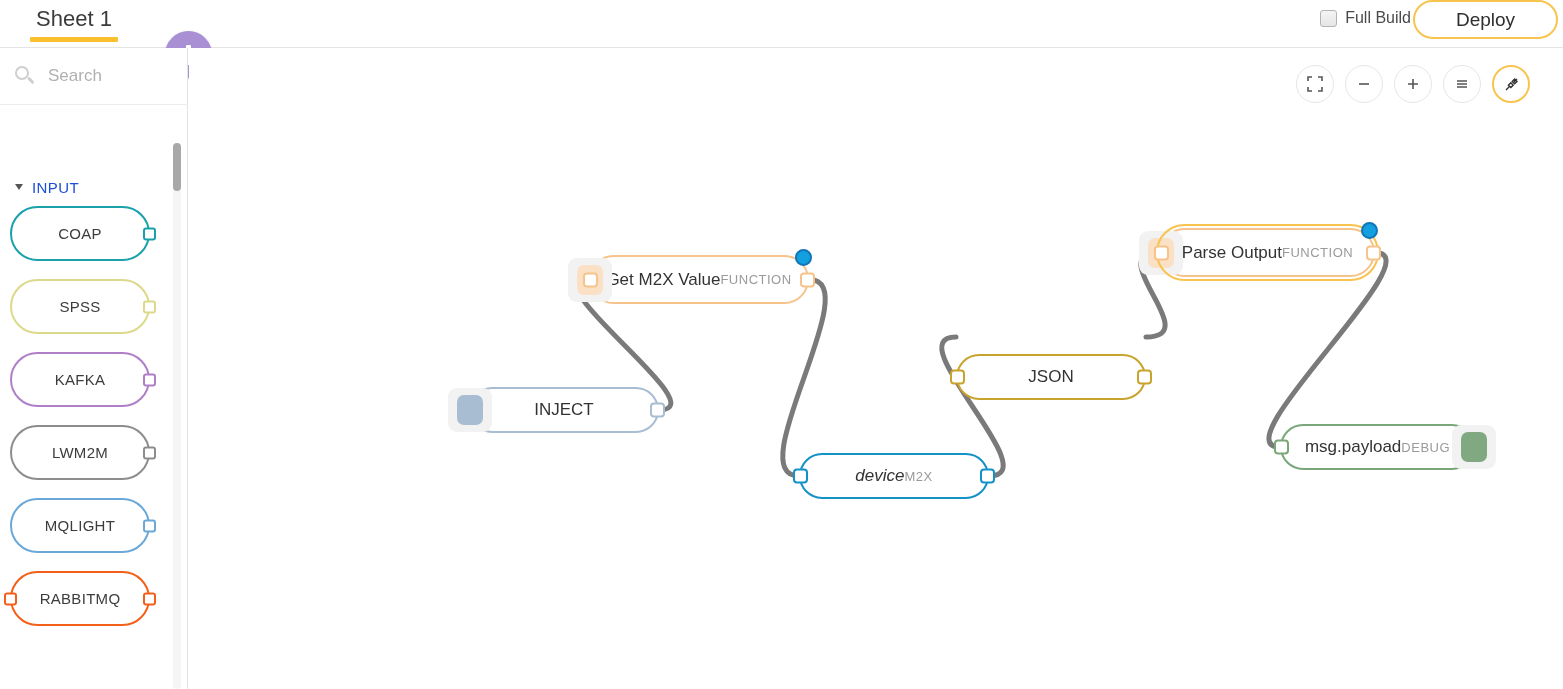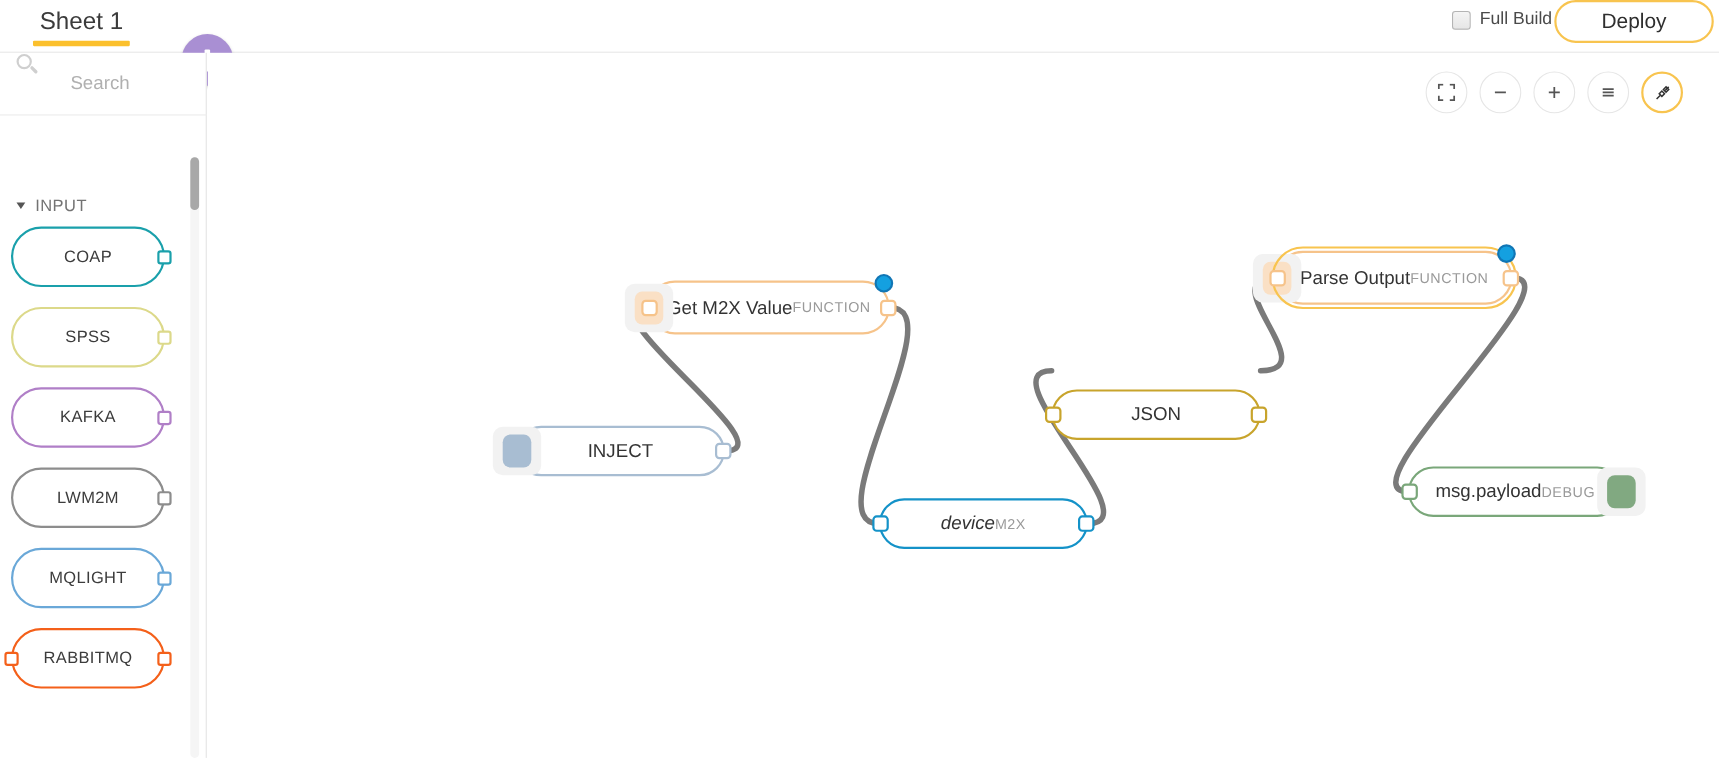--- a/index.html
+++ b/index.html
@@ -51,21 +51,21 @@
     font-size: 19px; color: #2f2f2f; font-family: "Liberation Sans", sans-serif;
   }
 
   
   .sidebar {
     position: absolute; left: 0; top: 48px; width: 188px; height: 641px;
     background: #fff; border-right: 1px solid #e4e4e4;
   }
   .search-row {
     position: absolute; left: 0; top: 0; width: 188px; height: 57px;
-    display: flex; gap: 28px; padding-left: 14px;
+    display: flex; align-items: center; gap: 12px; padding-left: 14px;
     border-bottom: 1px solid #ececec;
   }
   .search-icon { width: 22px; height: 22px; position: relative; flex: none; }
   .search-icon .ring {
     position: absolute; left: 1px; top: 1px; width: 14px; height: 14px;
     border: 2px solid #cfcfcf; border-radius: 50%;
   }
   .search-icon .handle {
     position: absolute; left: 13px; top: 14px; width: 8px; height: 2.5px;
     background: #cfcfcf; transform: rotate(45deg); border-radius: 2px;
@@ -75,21 +75,21 @@
     font-family: "Liberation Sans", sans-serif; background: transparent; width: 130px;
   }
   .search-input::placeholder { color: #b0b0b0; }
 
   .palette-scroll { position: absolute; left: 0; top: 58px; width: 188px; height: 583px; overflow: hidden; }
   .group-header {
     display: flex; align-items: center; gap: 10px;
     padding-left: 16px; height: 38px; margin-top: 62px; cursor: pointer;
   }
   .caret { width: 0; height: 0; border-left: 6px solid #555; border-top: 4.5px solid transparent; border-bottom: 4.5px solid transparent; transform: rotate(90deg); }
-  .group-label { font-size: 15px; color: #737373; letter-spacing: .4px; }
+  .group-label { font-size: 15px; color: #1d4ed8; letter-spacing: .4px; }
 
   .pal-item {
     position: relative; margin: 0 0 0 10px; width: 140px; height: 55px;
     border-radius: 28px; background: #fff; border: 2.5px solid #ccc;
     display: flex; align-items: center; justify-content: center; cursor: grab;
   }
   .pal-wrap { margin-bottom: 18px; position: relative; }
   .pal-label { font-size: 15px; color: #3c3c3c; letter-spacing: .3px; }
   .pal-port {
     position: absolute; width: 13px; height: 13px; border-radius: 3px;

